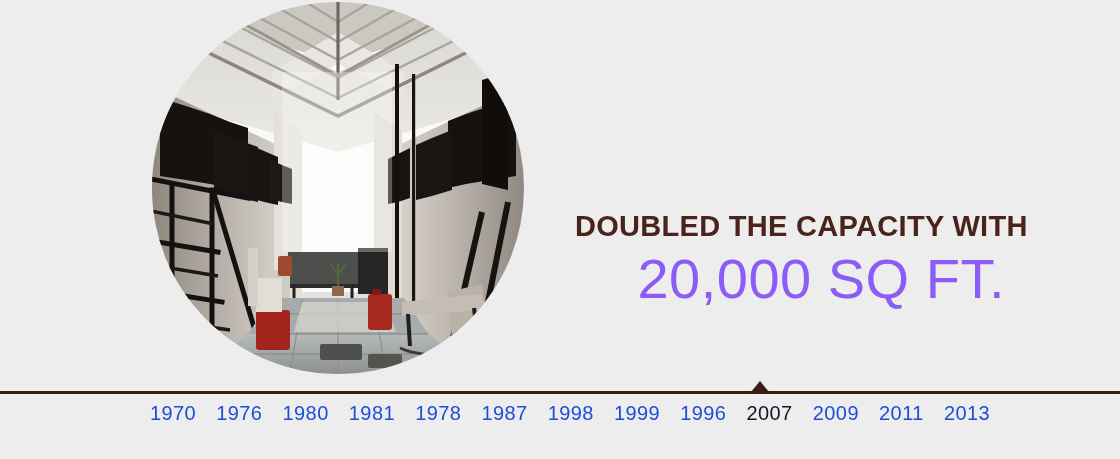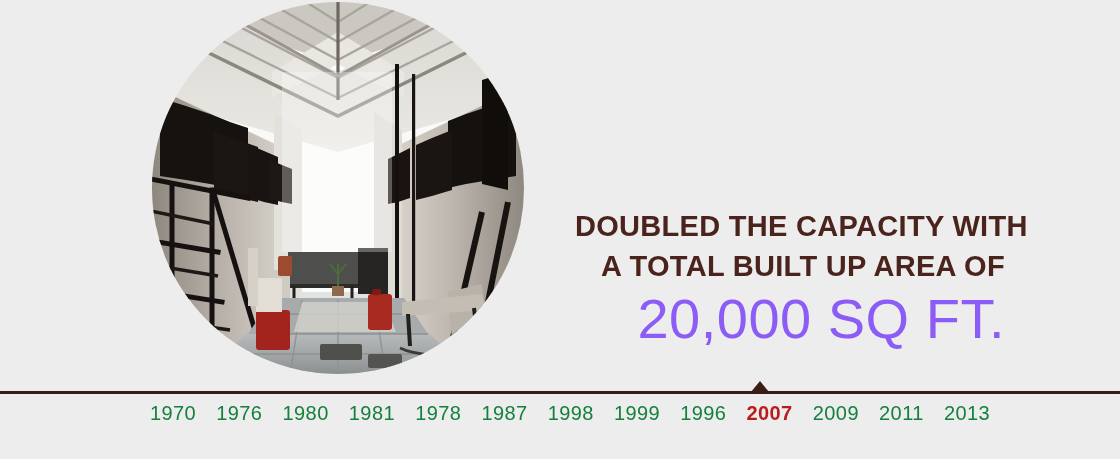--- a/index.html
+++ b/index.html
@@ -93,30 +93,30 @@
   .timeline-years {
     position: absolute;
     left: 150px;
     top: 14px;
     width: 840px;
     display: flex;
     justify-content: space-between;
     align-items: baseline;
   }
   .year {
-    color: #15803d;
+    color: #1d4ed8;
     font-size: 20px;
     letter-spacing: 0.4px;
     font-weight: 400;
     cursor: pointer;
     white-space: nowrap;
   }
   .year.is-active {
-    color: #b91c1c;
-    font-weight: bold;
+    color: #0f172a;
+    font-weight: normal;
   }
 </style>
 </head>
 <body>
 
 <div class="stage">
 
   <div class="photo-circle">
     <svg viewBox="0 0 372 372" xmlns="http://www.w3.org/2000/svg">
       <defs>
@@ -290,21 +290,20 @@
       </g>
 
       <path d="M248 346 C 268 356, 292 350, 312 362" stroke="#3b3a37" stroke-width="2.6" fill="none"></path>
 
       <rect x="130" y="70" width="110" height="180" fill="#ffffff" opacity="0.30"></rect>
     </svg>
   </div>
 
   <div class="headline">
     <div class="headline-line">DOUBLED THE CAPACITY WITH</div>
-    <div class="headline-line">A TOTAL BUILT UP AREA OF</div>
     <div class="headline-big">20,000 SQ FT.</div>
   </div>
 
   <div class="timeline">
     <div class="timeline-rule"></div>
     <div class="timeline-marker"></div>
     <div class="timeline-years">
       <span class="year">1970</span>
       <span class="year">1976</span>
       <span class="year">1980</span>

